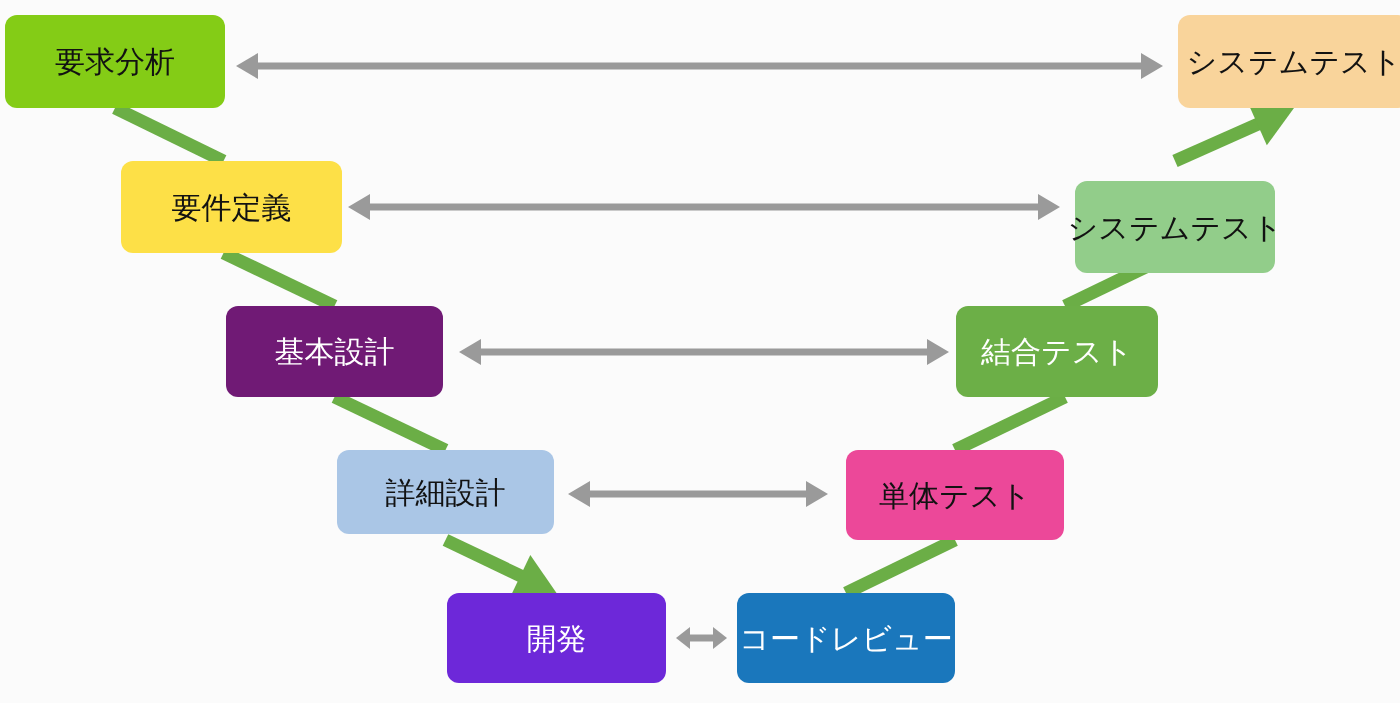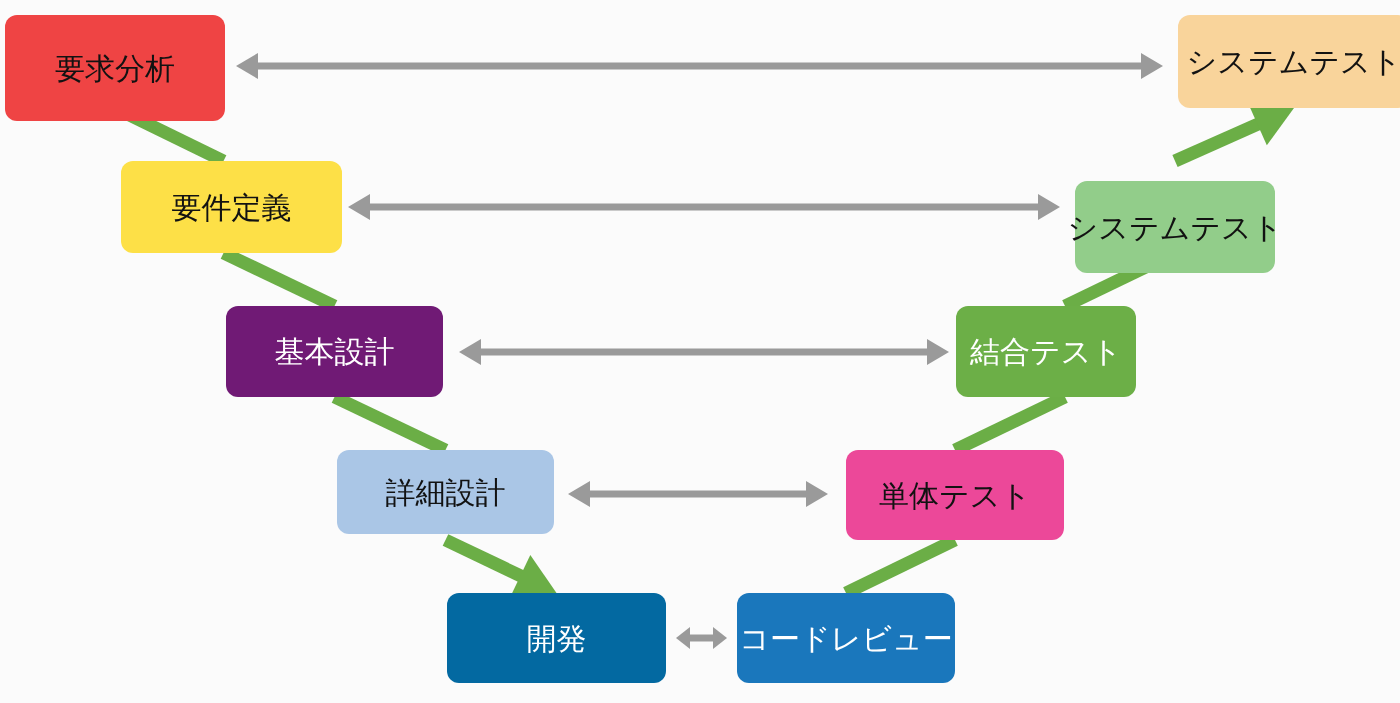--- a/index.html
+++ b/index.html
@@ -94,42 +94,42 @@
         <polygon points="828,494 806,481 806,507" fill="#9A9A9A"></polygon>
       </g>
       <g>
         <line x1="688" y1="638" x2="715" y2="638" stroke="#9A9A9A" stroke-width="7"></line>
         <polygon points="676,638 690,627 690,649" fill="#9A9A9A"></polygon>
         <polygon points="727,638 713,627 713,649" fill="#9A9A9A"></polygon>
       </g>
     </svg>
 
   <div id="nodes-layer">
-      <div class="node" style="left: 5px; top: 15px; width: 220px; height: 106px; background: #ef4444; color: rgb(18, 18, 18); font-size: 30px;">
+      <div class="node" style="left: 5px; top: 15px; width: 220px; height: 93px; background: #84cc16; color: rgb(18, 18, 18); font-size: 30px;">
         <span class="node-label">要求分析</span>
       </div>
       <div class="node" style="left: 113px; top: 161px; width: 221px; height: 92px; background: #fde047; color: rgb(18, 18, 18); font-size: 30px; margin-left: 8px;">
         <span class="node-label">要件定義</span>
       </div>
       <div class="node" style="left: 226px; top: 306px; width: 217px; height: 91px; background: #701a75; color: rgb(255, 255, 255); font-size: 30px;">
         <span class="node-label">基本設計</span>
       </div>
       <div class="node" style="left: 337px; top: 450px; width: 217px; height: 84px; background: rgb(170, 198, 230); color: rgb(18, 18, 18); font-size: 30px;">
         <span class="node-label">詳細設計</span>
       </div>
-      <div class="node" style="left: 447px; top: 593px; width: 219px; height: 90px; background: #0369a1; color: rgb(255, 255, 255); font-size: 30px; border-radius: 12px;">
+      <div class="node" style="left: 447px; top: 593px; width: 219px; height: 90px; background: #6d28d9; color: rgb(255, 255, 255); font-size: 30px; border-radius: 12px;">
         <span class="node-label">開発</span>
       </div>
       <div class="node" style="left: 737px; top: 593px; width: 218px; height: 90px; background: rgb(26, 119, 188); color: rgb(255, 255, 255); font-size: 30px;">
         <span class="node-label">コードレビュー</span>
       </div>
       <div class="node" style="left: 846px; top: 450px; width: 218px; height: 90px; background: #ec4899; color: rgb(18, 18, 18); font-size: 30px;">
         <span class="node-label">単体テスト</span>
       </div>
-      <div class="node" style="left: 956px; top: 306px; width: 180px; height: 91px; background: rgb(108, 175, 71); color: rgb(255, 255, 255); font-size: 30px;">
+      <div class="node" style="left: 956px; top: 306px; width: 202px; height: 91px; background: rgb(108, 175, 71); color: rgb(255, 255, 255); font-size: 30px;">
         <span class="node-label">結合テスト</span>
       </div>
       <div class="node" style="left: 1075px; top: 161px; width: 200px; height: 92px; background: rgb(146, 205, 138); color: rgb(18, 18, 18); font-size: 30px; margin-top: 20px;">
         <span class="node-label">システムテスト</span>
       </div>
       <div class="node" style="left: 1178px; top: 15px; width: 232px; height: 93px; background: rgb(249, 212, 155); color: rgb(18, 18, 18); font-size: 30px;">
         <span class="node-label">システムテスト</span>
       </div>
     </div>
 

